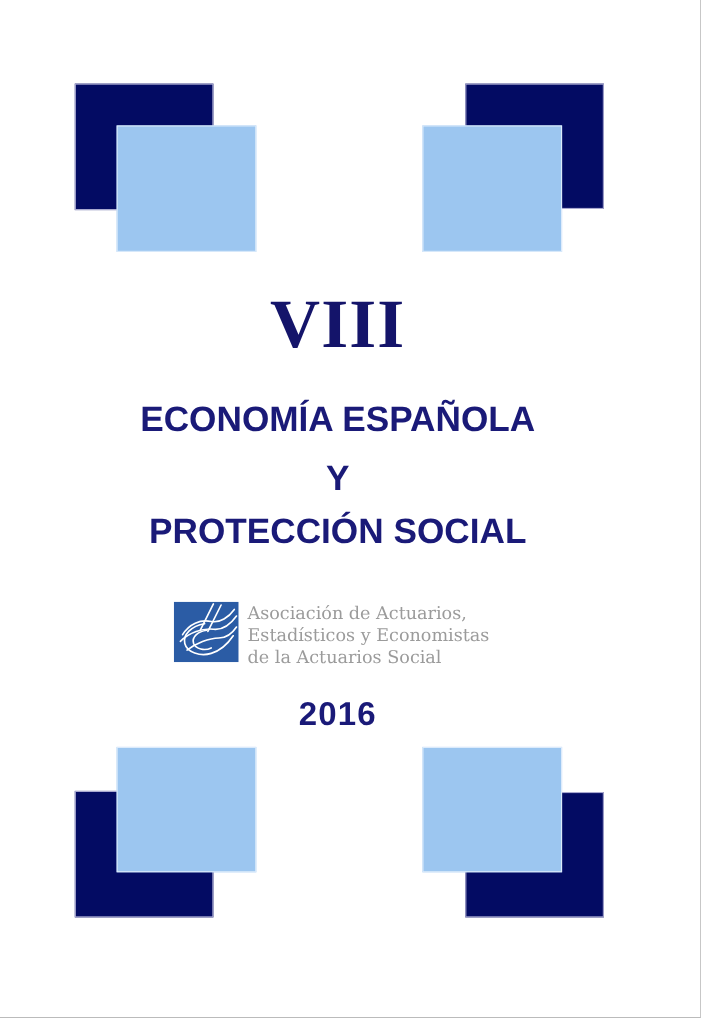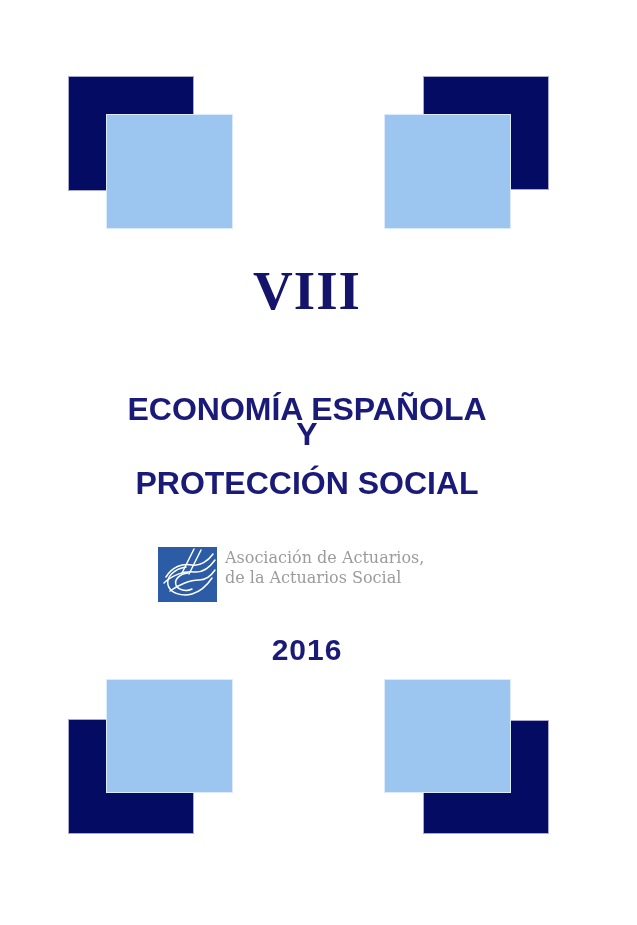--- a/index.html
+++ b/index.html
@@ -14,31 +14,31 @@
   .sq{position:absolute;box-sizing:border-box;}
   .sq.navy{background:var(--navy-square);border:1px solid var(--square-navy-border);z-index:1;}
   .sq.blue{background:var(--light-blue-square);border:1px solid var(--square-blue-border);z-index:2;}
 
   .text-col{position:absolute;left:0;width:614px;text-align:center;}
 
   .volume{
     top:263px;
     font-family:"Liberation Serif", serif;
     font-weight:bold;
-    font-size:55px;line-height:1;
+    font-size:63px;line-height:1;
     color:var(--volume-text);
     letter-spacing:1px;
   }
   .title-line{
     font-weight:bold;
     font-size:32px;line-height:1;
     color:var(--title-text);
     letter-spacing:0px;
   }
-  .t1{top:365px;margin-top:28px;}
+  .t1{top:365px;}
   .t2{top:418px;}
   .t3{top:467px;}
 
   .logo-row{
     position:absolute;left:158px;top:547px;
     display:flex;align-items:flex-start;
   }
   .logo-mark{width:59px;height:55px;display:block;flex:0 0 auto;}
   .logo-caption{
     margin-left:8px;padding-top:1px;
@@ -87,19 +87,20 @@
         <path d="M6,36 C14,28 26,24 36,25 C45,26 52,20 57,13"></path>
         <path d="M12,44 C20,38 32,33 41,33 C48,33 53,29 57,23"></path>
         <path d="M28,20 C16,22 8,30 10,38 C12,46 24,50 34,47 C44,44 50,37 54,31"></path>
         <path d="M30,26 C22,27 16,32 18,38 C20,43 28,45 34,42"></path>
         <path d="M36,2 L24,26"></path>
         <path d="M43,3 L31,27"></path>
       </g>
     </svg>
     <div class="logo-caption">
       <div>Asociación de Actuarios,</div>
+      <div>Estadísticos y Economistas</div>
       <div>de la Actuarios Social</div>
     </div>
   </div>
 
   <div class="text-col year">2016</div>
 
 </div>
 
 </body></html>

